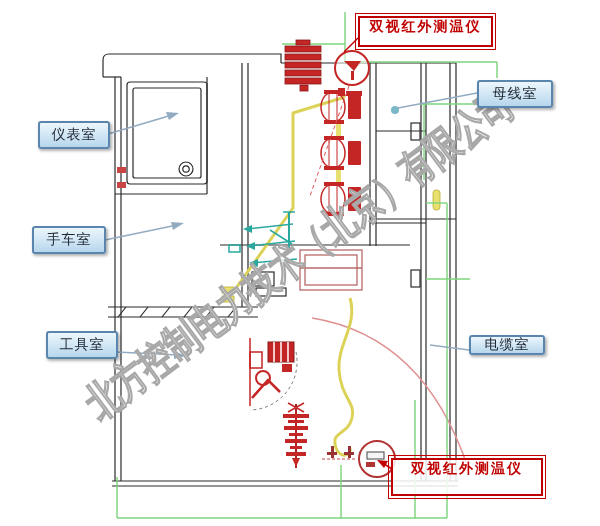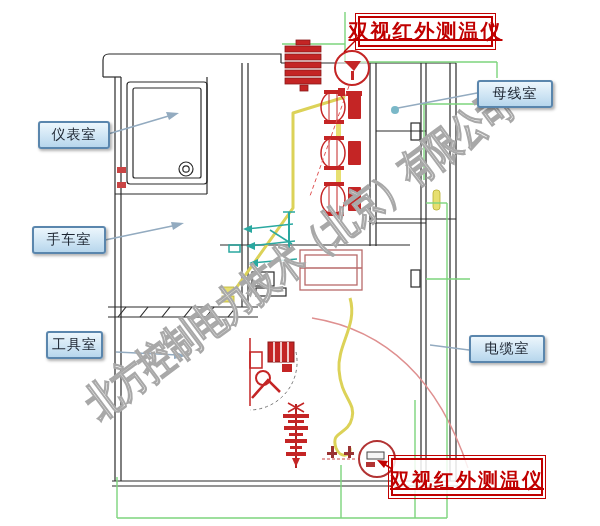--- a/index.html
+++ b/index.html
@@ -12,26 +12,26 @@
     position:absolute; box-sizing:border-box;
     display:flex; align-items:center; justify-content:center;
     font-size:14px; color:#1c2430;
     background:linear-gradient(180deg,#ecf6fc 0%,#cfe5f4 55%,#b7d6ec 100%);
     border:2px solid #5a86ad; border-radius:3px;
     box-shadow:1.5px 2px 3px rgba(0,0,0,0.30);
     letter-spacing:1px; white-space:nowrap;
   }
   .sensor-label {
     position:absolute; box-sizing:border-box;
-    display:flex; align-items:flex-end; justify-content:center;
-    font-size:20px; font-weight:bold; color:#c00000;
+    display:flex; align-items:flex-start; justify-content:center;
+    font-size:14px; font-weight:bold; color:#c00000;
     letter-spacing:2px; white-space:nowrap;
     background:rgba(255,255,255,0.85);
     border:2px solid #c00000;
-    outline:1px solid #c00000; outline-offset:2px;text-decoration:underline;
+    outline:1px solid #c00000; outline-offset:2px;
   }
   .wm-text {
     font-family:"DejaVu Sans", sans-serif;
     font-size:42px; font-weight:bold;
   }
 </style>
 </head>
 <body>
 
 <div class="stage">
@@ -230,27 +230,27 @@
 
     <text class="wm-text" x="300" y="268" text-anchor="middle" textLength="520" lengthAdjust="spacingAndGlyphs" fill="rgba(252,252,252,0.82)" stroke="#a8a8a8" stroke-width="1.2" transform="rotate(-36.6 300 255)">北方控制电力技术（北京）有限公司</text>
   </svg>
 
   <div class="callout" style="left:38px; top:121px; width:72px; height:28px;">
     <span>仪表室</span>
   </div>
   <div class="callout" style="left:32px; top:226px; width:74px; height:28px;align-items:center;">
     <span>手车室</span>
   </div>
-  <div class="callout" style="left:46px; top:331px; width:57px; height:28px;">
+  <div class="callout" style="left:46px; top:331px; width:72px; height:28px;">
     <span>工具室</span>
   </div>
   <div class="callout" style="left:477px; top:80px; width:76px; height:28px;text-align:center;">
     <span>母线室</span>
   </div>
-  <div class="callout" style="left:469px; top:335px; width:76px; height:28px;">
+  <div class="callout" style="left:469px; top:335px; width:76px; height:20px;">
     <span>电缆室</span>
   </div>
 
   <div class="sensor-label" style="left:358px; top:16px; width:135px; height:31px;">
     <span>双视红外测温仪</span>
   </div>
   <div class="sensor-label" style="left:391px; top:458px; width:152px; height:38px;">
     <span>双视红外测温仪</span>
   </div>
 

